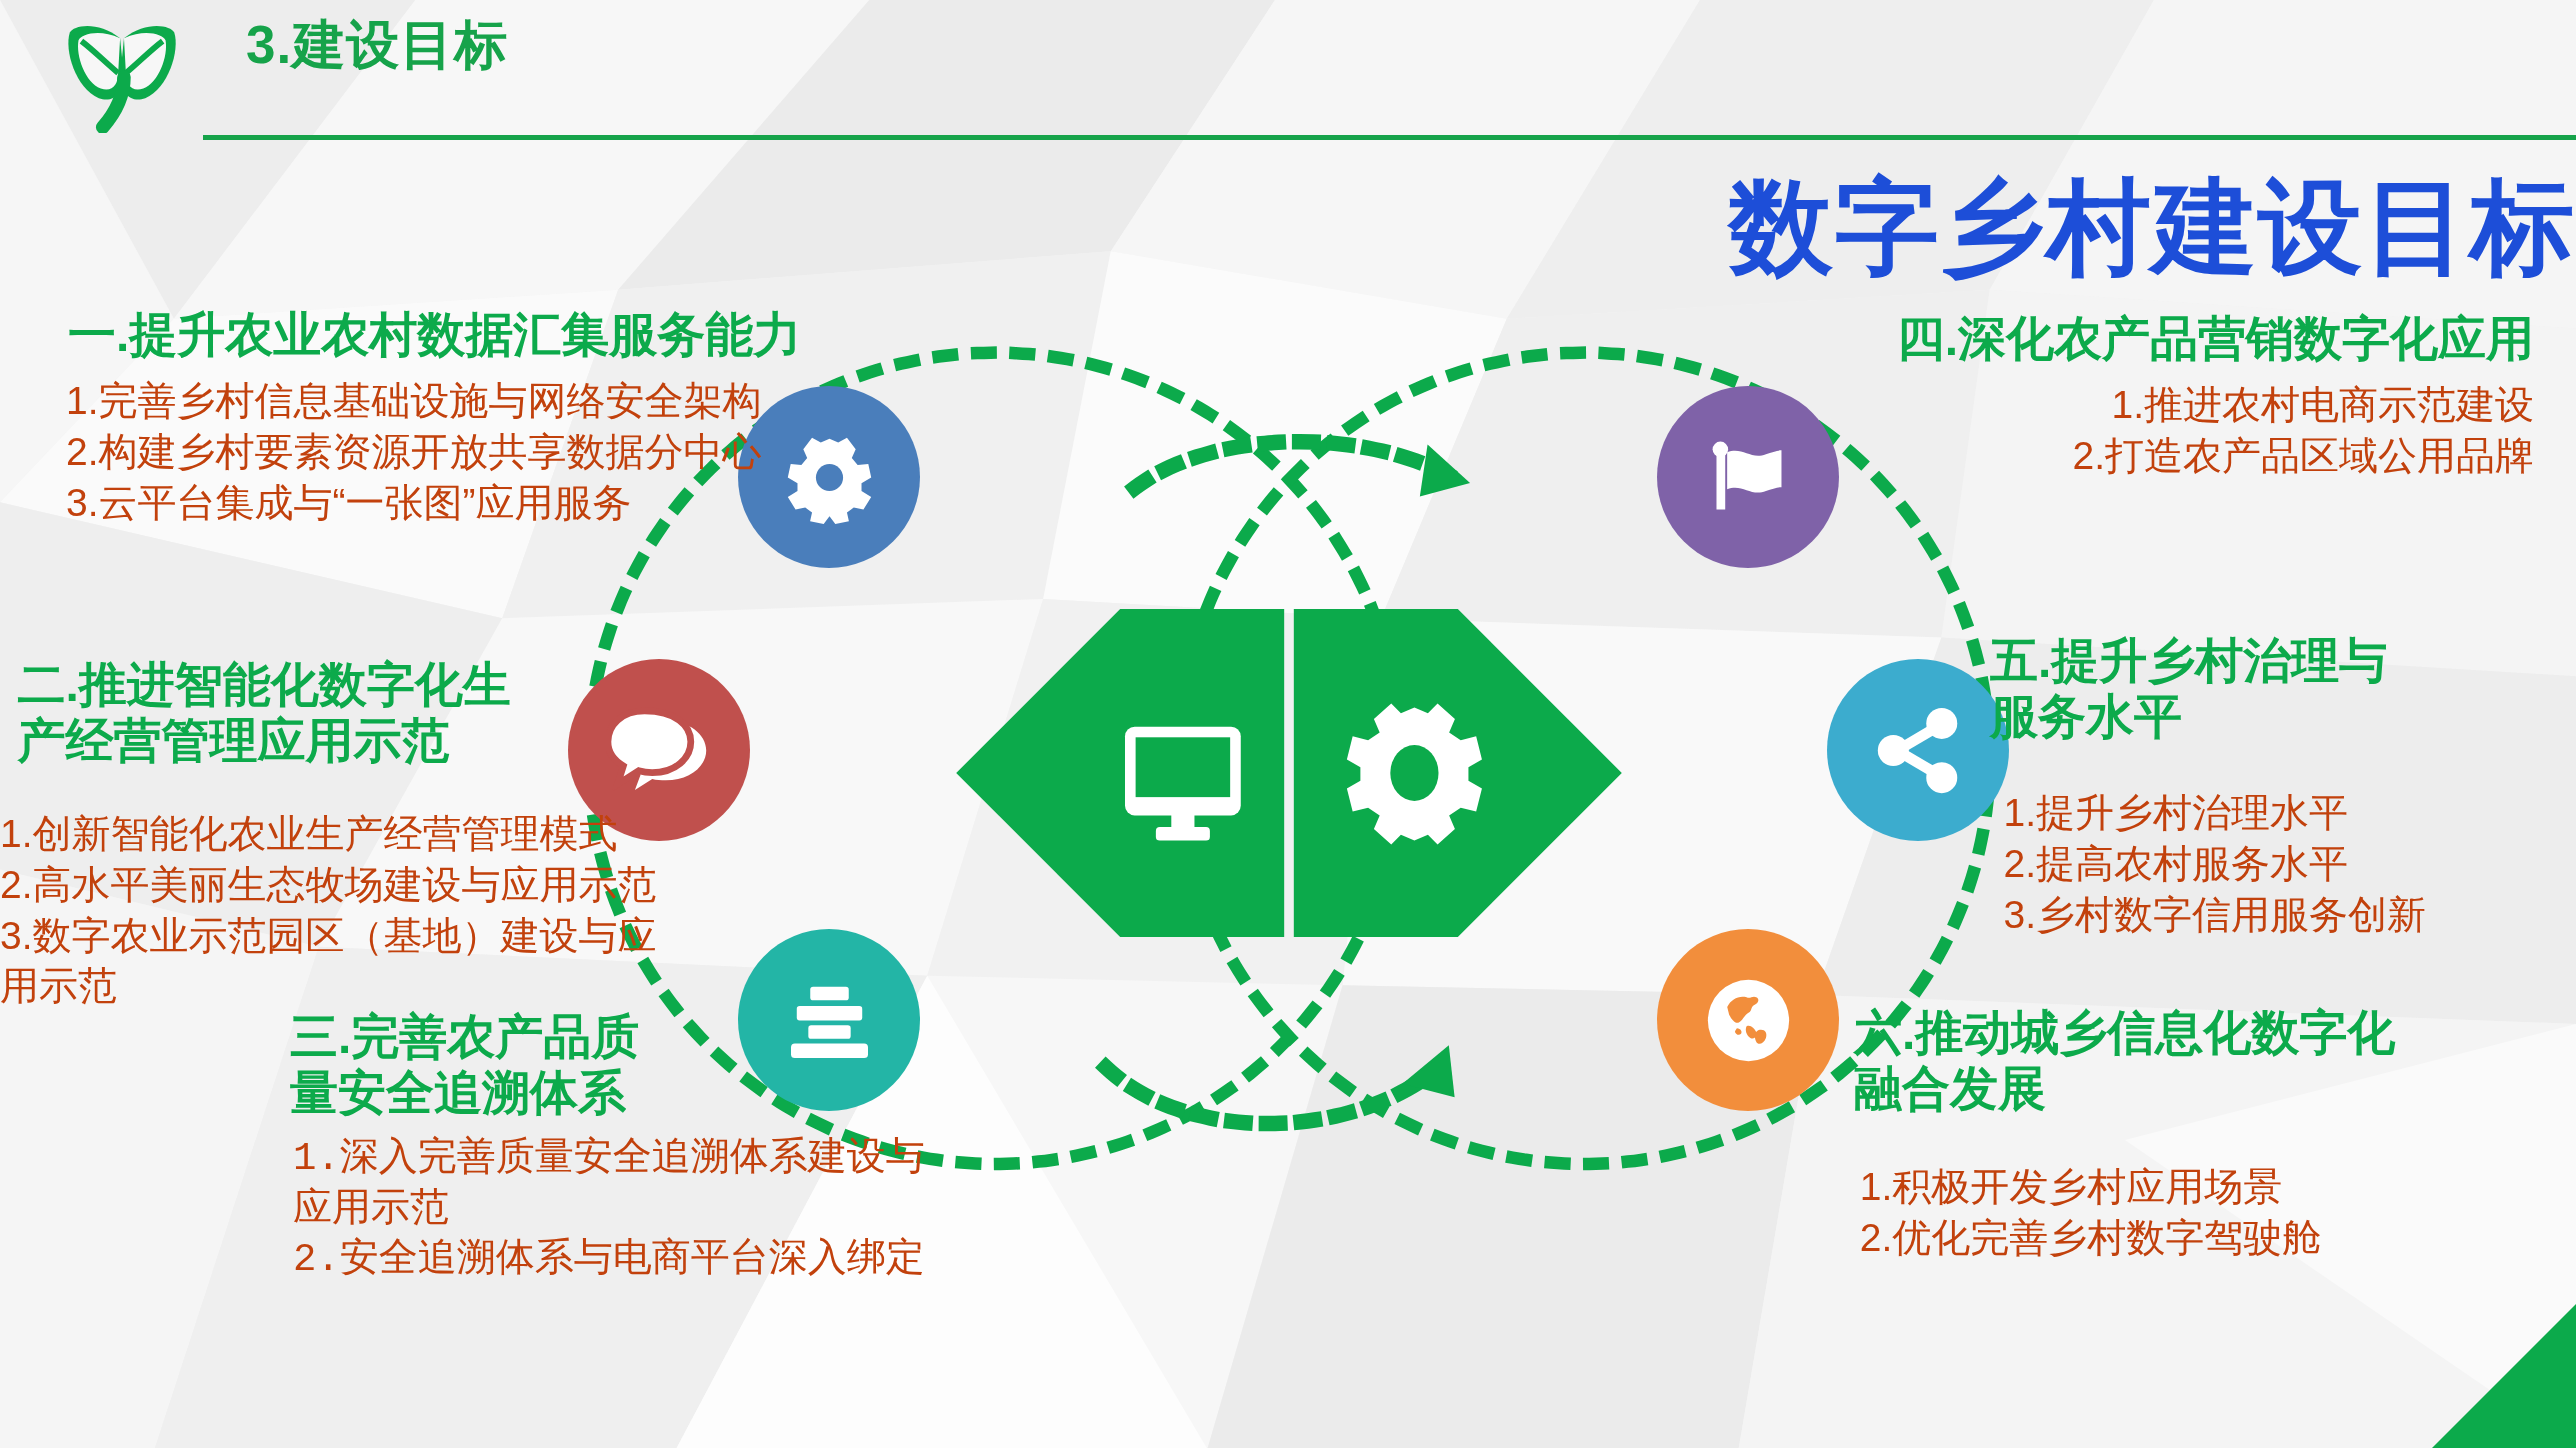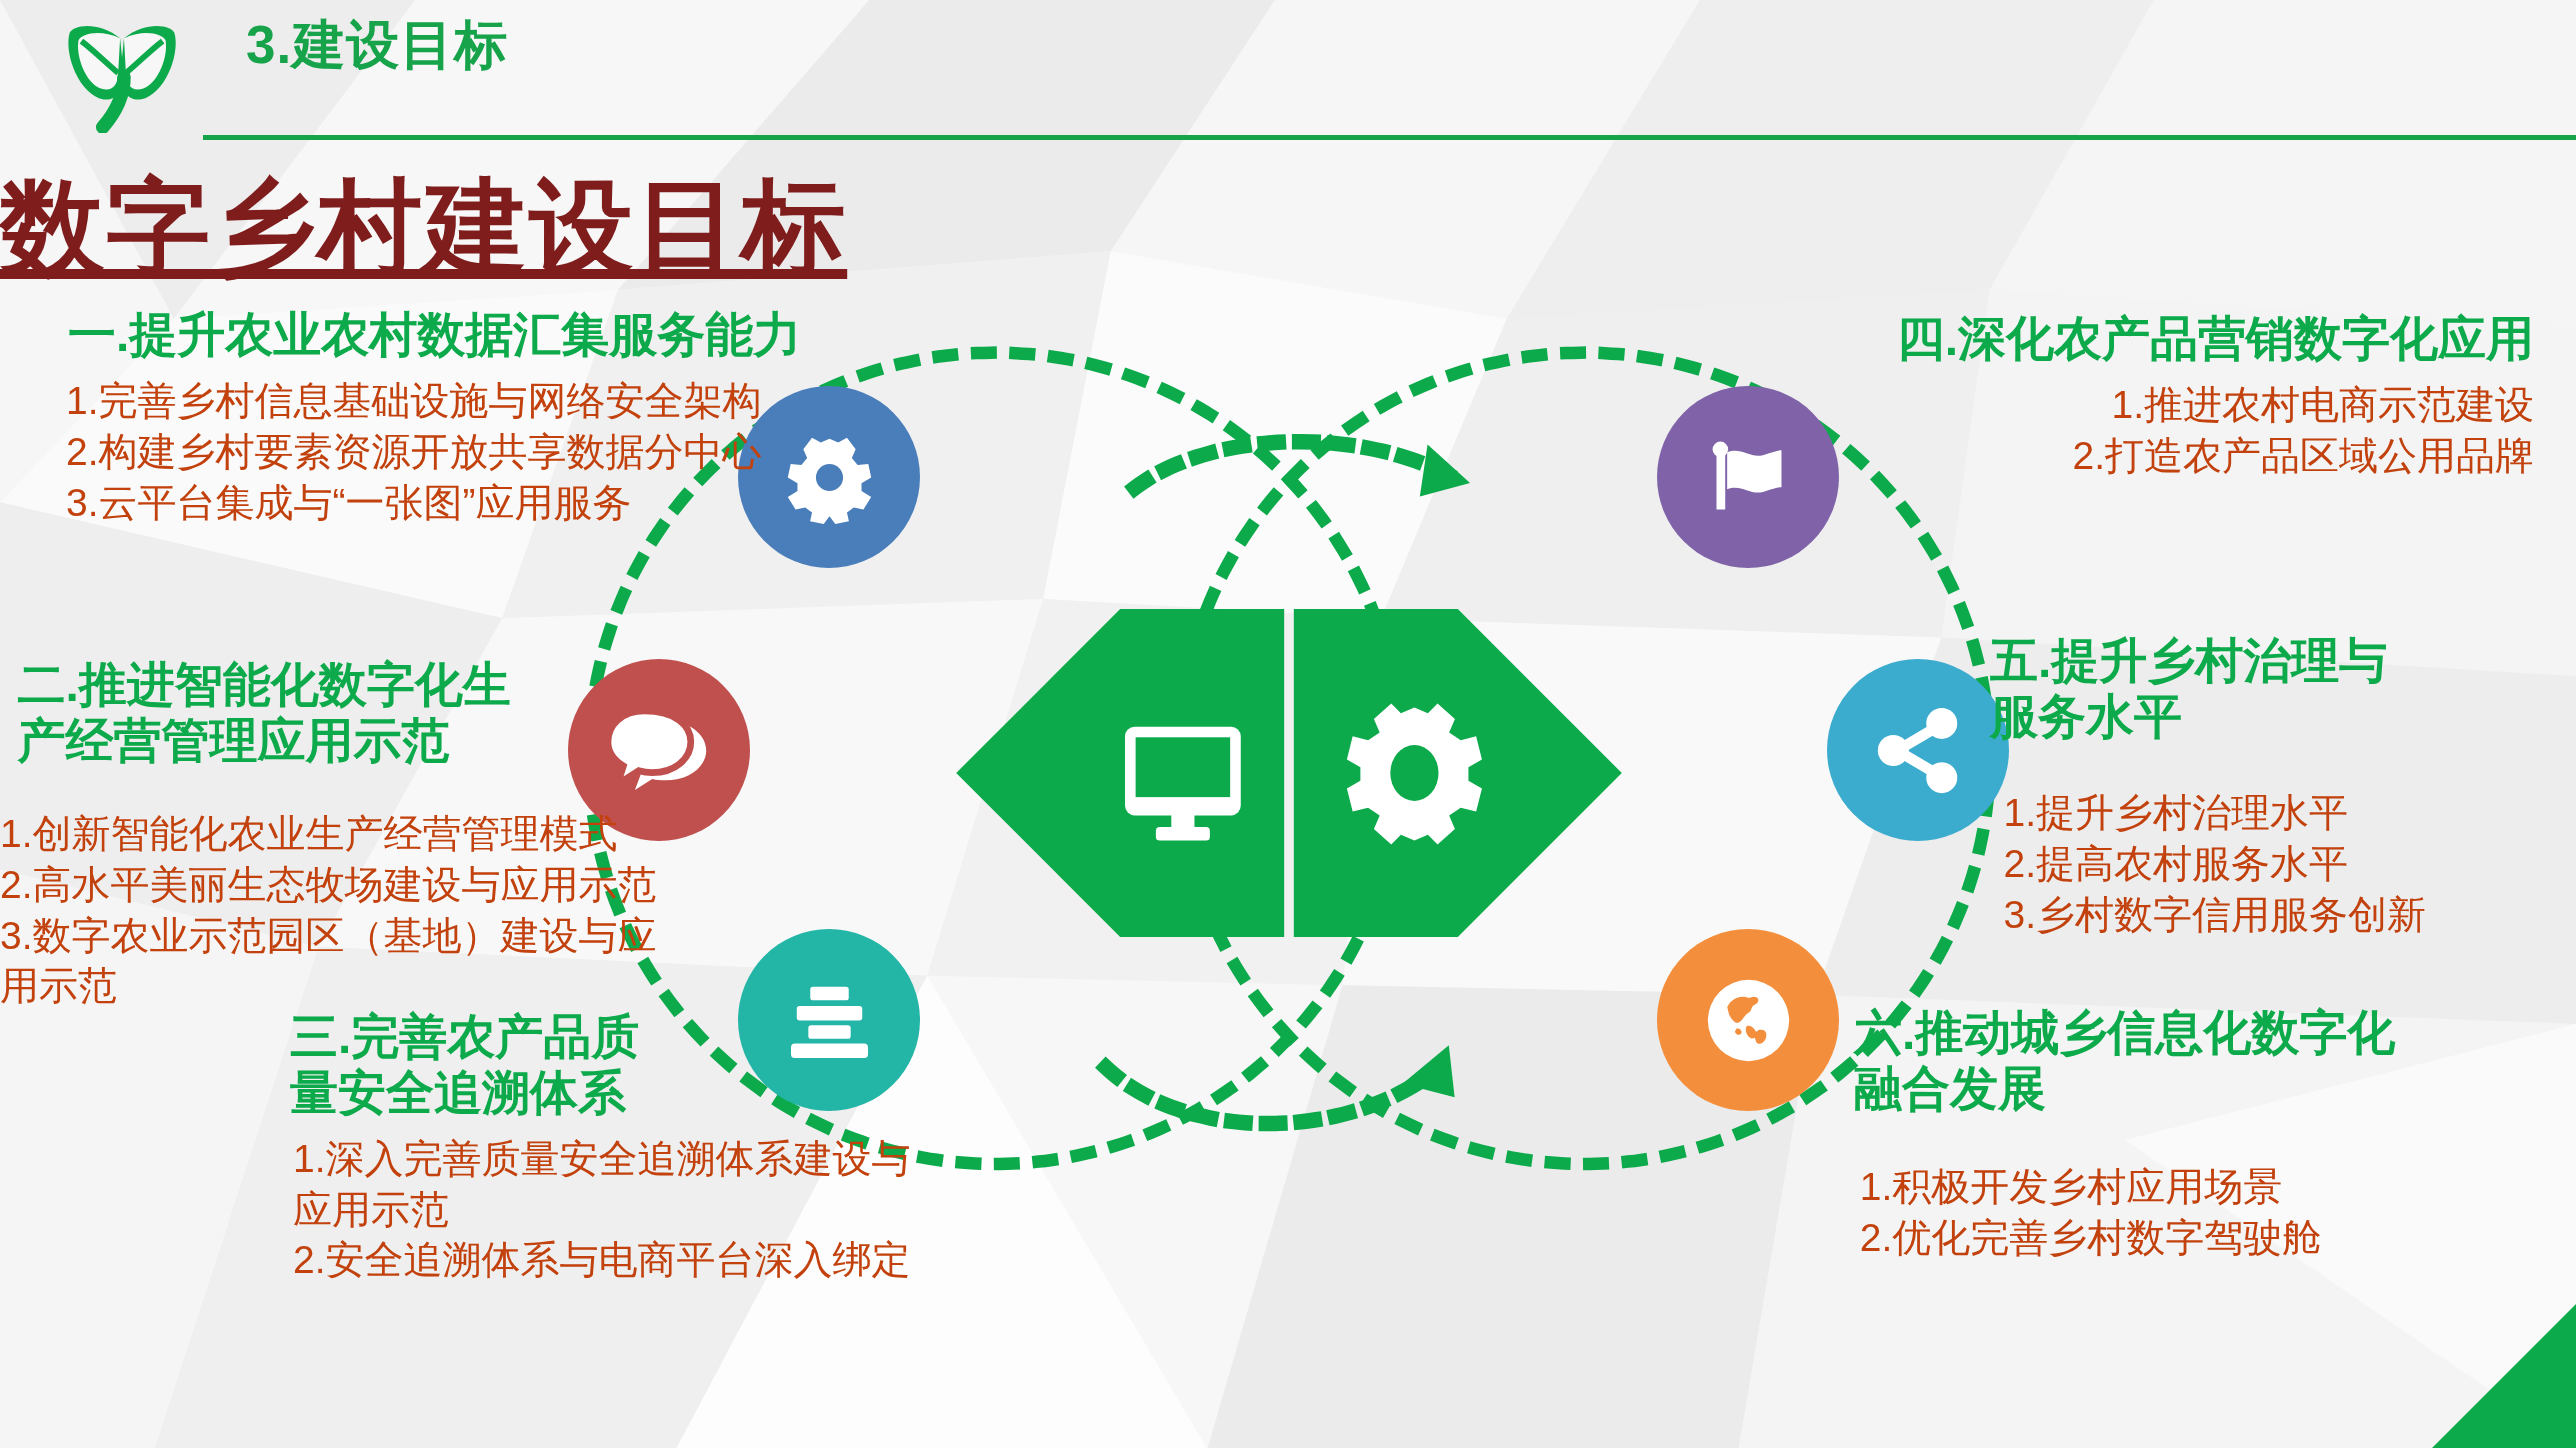--- a/index.html
+++ b/index.html
@@ -51,27 +51,26 @@
     left: 203px; top: 135px;
     width: 2373px; height: 4.8px;
     background: #16a34a;
   }
 
   
   #main-title {
     position: absolute;
     left: 0; top: 159px;
     width: 2576px;
-    text-align: left;
+    text-align: right;
     font-size: 104px;
     font-weight: bold;
-    color: #7f1d1d;
+    color: #1d4ed8;
     letter-spacing: 1.9px;
     z-index: 6;
-    text-decoration: underline;
   }
 
   
   #arcs {
     position: absolute;
     left: 0; top: 0;
     width: 2576px; height: 1449px;
     z-index: 2;
   }
 
@@ -123,21 +122,21 @@
   #sec-1 { left: 39px;  top: 307px;  width: 869px; text-align: left; }
   #sec-1 .sec-head { text-indent: 29px; }
   #sec-1 .sec-list { margin-left: 27px; }
 
   #sec-2 { left: 0px;   top: 657px;  width: 753px; text-align: left; }
   #sec-2 .sec-head { text-align: left; padding-left: 17.4px; }
   #sec-2 .sec-list { margin-left: 0px; margin-top: 41px; }
 
   #sec-3 { left: 222px; top: 1009px; width: 715px; text-align: left; }
   #sec-3 .sec-head { text-align: left; padding-left: 68px; }
-  #sec-3 .sec-list { margin-left: 71px; margin-top: 11px; }
+  #sec-3 .sec-list { margin-left: 71px; margin-top: 11px; font-family: Liberation Mono, monospace; }
 
   #sec-4 { left: 1703px; top: 311px; width: 831px; text-align: right; }
   #sec-4 .sec-head { padding-left: 50px; }
   #sec-4 .sec-list { margin-left: 119px; margin-top: 5.8px; }
 
   #sec-5 { left: 1990px; top: 633px; width: 580px; text-align: left; }
   #sec-5 .sec-head { }
   #sec-5 .sec-list { margin-left: 13.5px; margin-top: 44px; }
 
   #sec-6 { left: 1854px; top: 1005px; width: 734px; text-align: left; }

